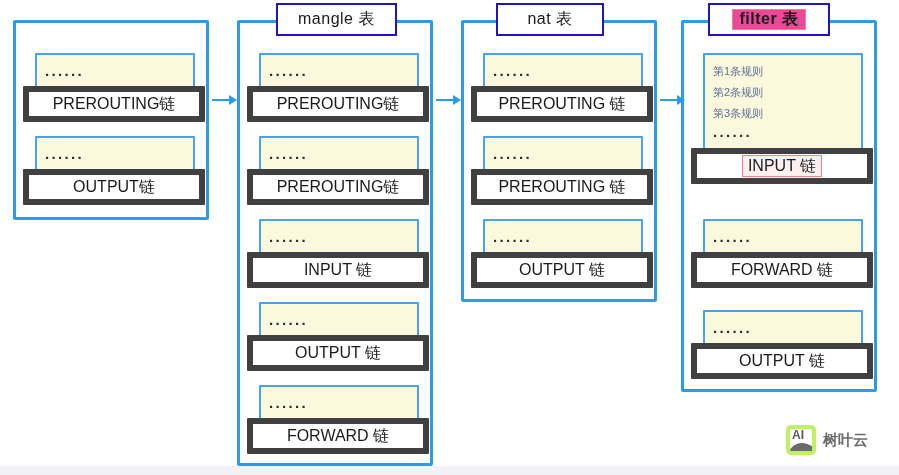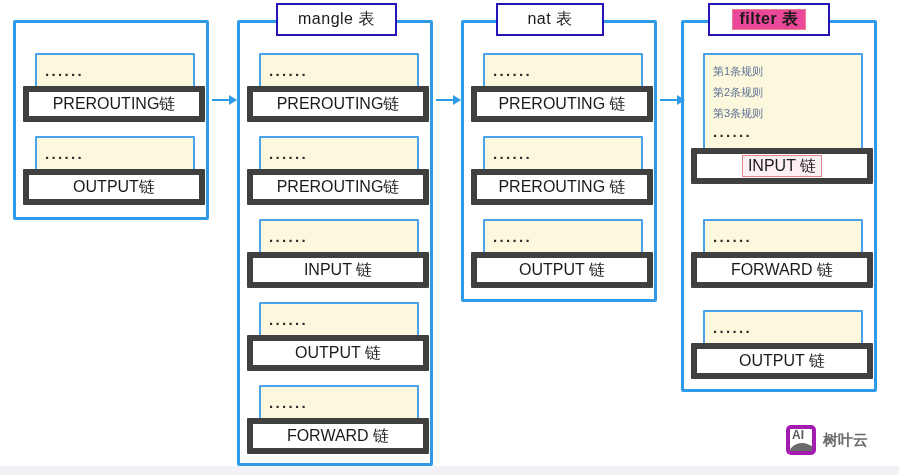--- a/index.html
+++ b/index.html
@@ -169,21 +169,21 @@
     top: 425px;
     display: flex;
     align-items: center;
     gap: 7px;
     z-index: 9;
   }
   .wm-icon {
     width: 30px;
     height: 30px;
     border-radius: 5px;
-    background: #a21caf;
+    background: #bef264;
     position: relative;
     overflow: hidden;
   }
   .wm-icon .wm-inner {
     position: absolute;
     left: 4px;
     top: 4px;
     right: 4px;
     bottom: 4px;
     background: #ffffff;

